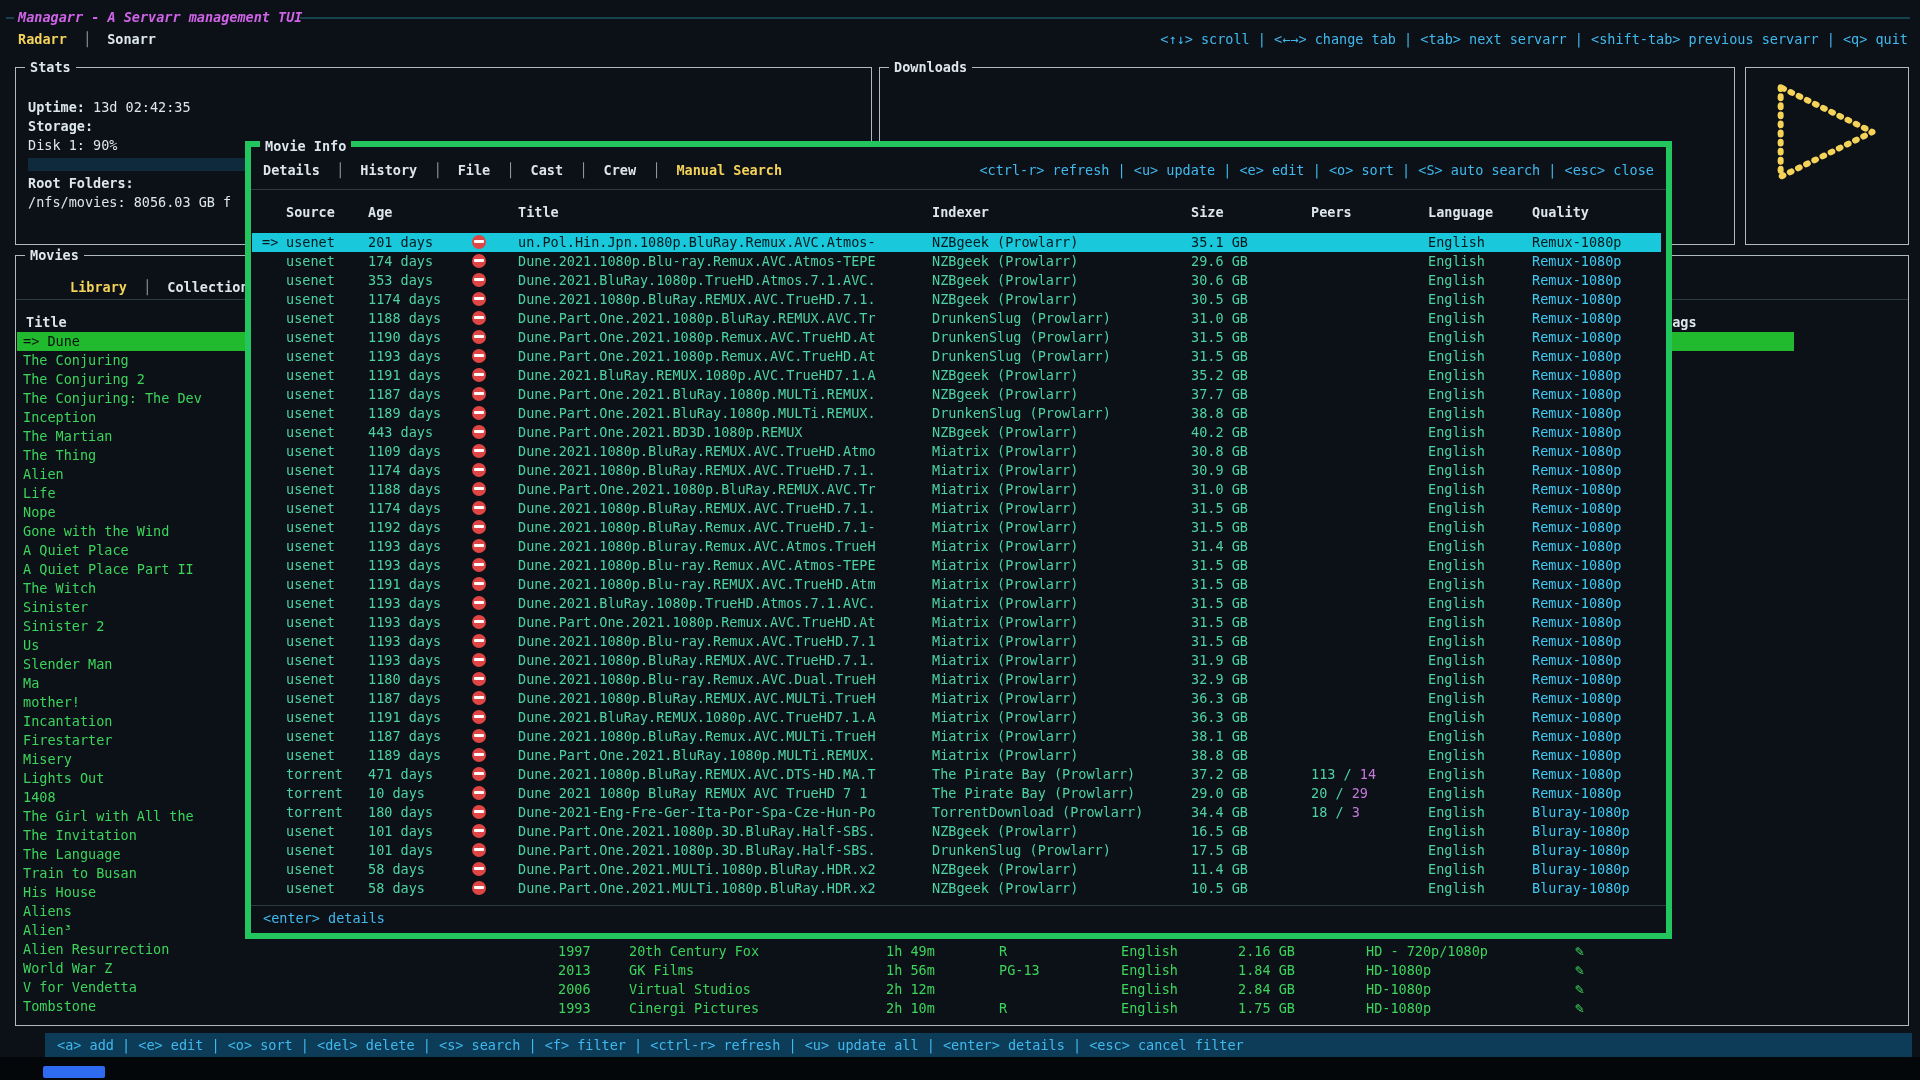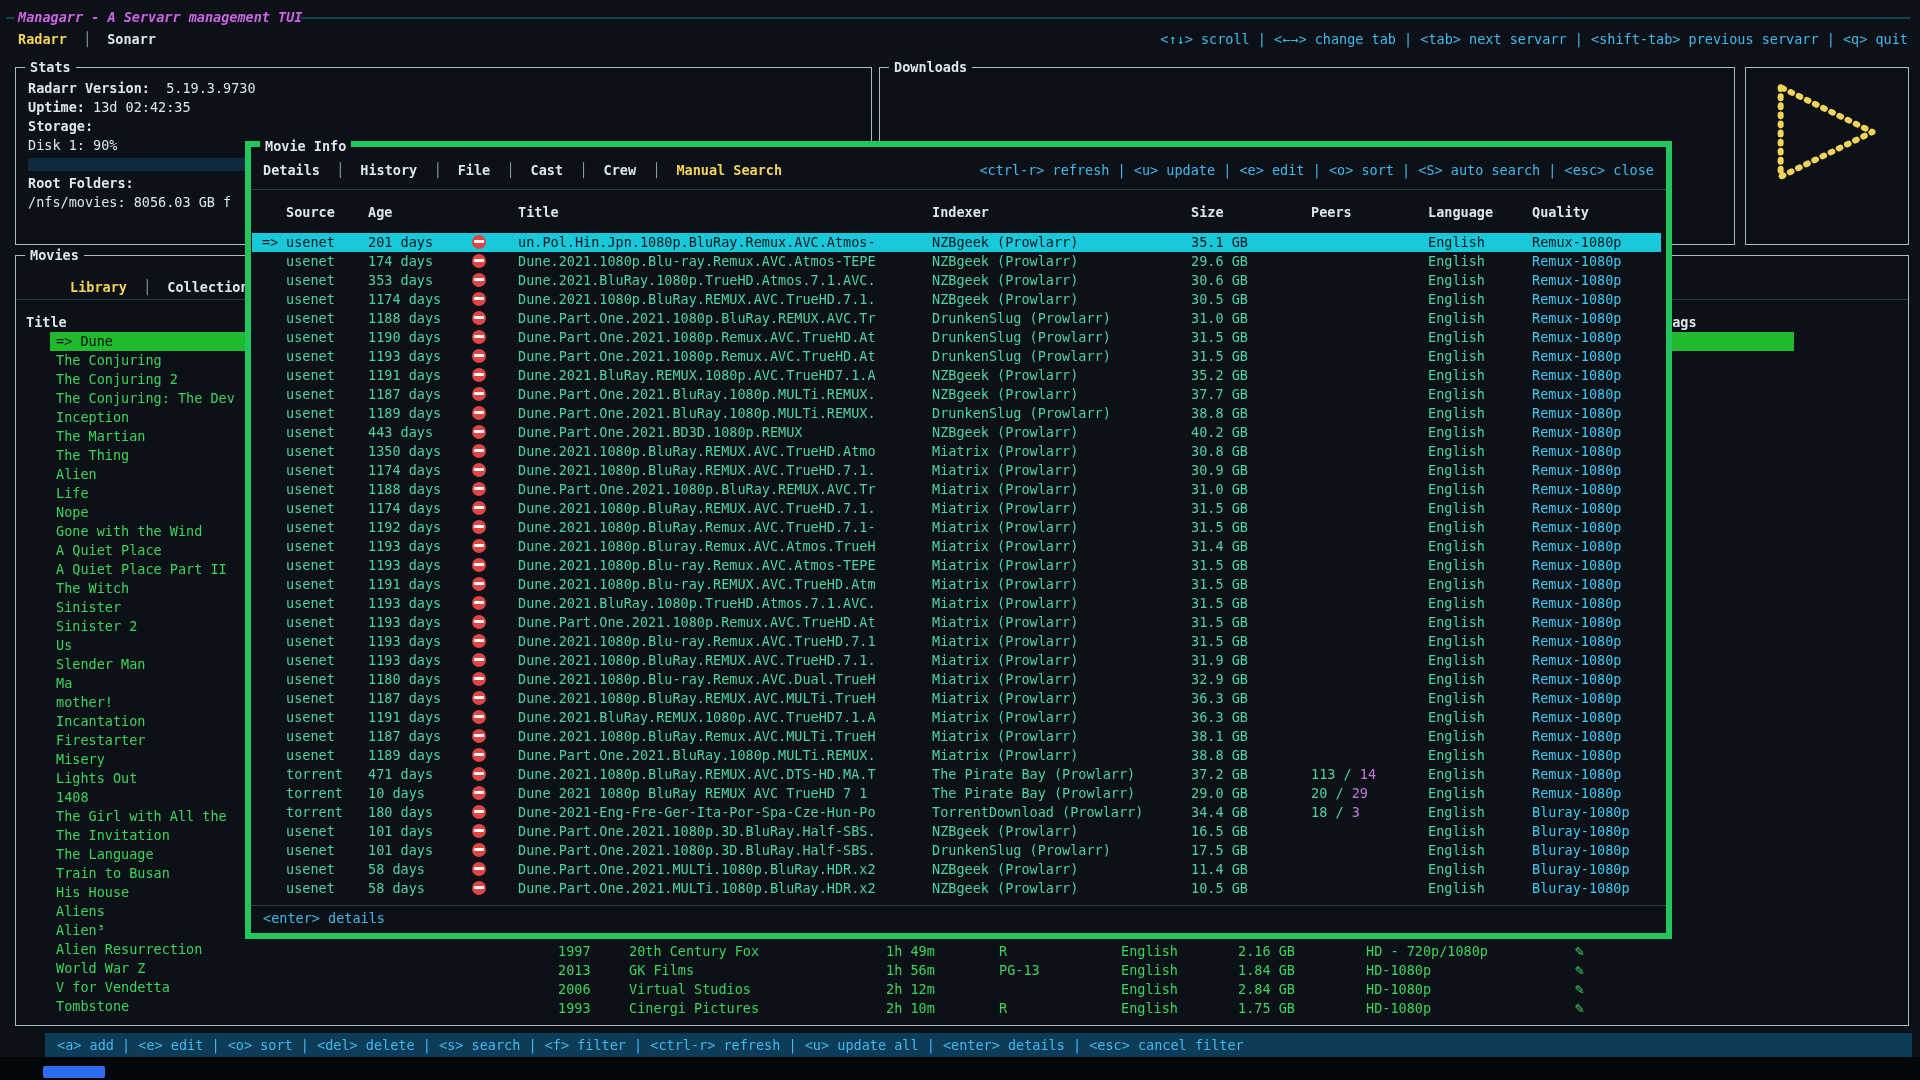--- a/index.html
+++ b/index.html
@@ -30,21 +30,21 @@
   .downloads{left:879px;top:67px;width:854px;height:176px;}
   .logo-panel{left:1745px;top:67px;width:162px;height:176px;}
   .logo-panel svg{position:absolute;left:22px;top:12px;}
   
   .movies{left:15px;top:255px;width:1892px;height:769px;}
   .movies-tabs{position:absolute;left:10px;top:22px;white-space:nowrap;margin-left:44px;}
   .movies-tabs-rule{position:absolute;left:0;right:0;top:43px;height:1px;background:#2c3a44;}
   .col-title{position:absolute;left:10px;top:57px;font-weight:bold;}
   .col-tags{position:absolute;left:1648px;top:57px;font-weight:bold;}
   .movie-list{position:absolute;left:1px;top:76px;width:228px;}
-  .mitem{height:19px;padding-left:6px;color:var(--listGreen,#3dd45c);white-space:nowrap;overflow:hidden;cursor:default;margin-left:33px;}
+  .mitem{height:19px;padding-left:6px;color:var(--listGreen,#3dd45c);white-space:nowrap;overflow:hidden;cursor:default;}
   .mitem.selected{background:var(--selGreenBg,#21ba2f);color:#04140a;}
   .tags-bar{position:absolute;left:1648px;top:76px;width:130px;height:19px;background:var(--selGreenBg,#21ba2f);}
   .movie-rows{position:absolute;left:542px;top:686px;width:1090px;}
   .mrow{display:grid;grid-template-columns:71px 257px 113px 122px 117px 128px 209px 40px;height:19px;color:var(--listGreen,#3dd45c);white-space:nowrap;cursor:default;}
   .mrow span{overflow:hidden;}
   .mc-flag{color:var(--listGreen,#3dd45c);font-size:15px;}
   
   .modal{position:absolute;left:245px;top:141px;width:1415px;height:786px;border:6px solid #22c55e;background:var(--bg,#0b1117);z-index:5;}
   .modal-tabs{position:absolute;left:12px;top:14px;white-space:nowrap;}
   .modal-help{position:absolute;right:12px;top:14px;color:var(--helpCyan,#41b9ee);white-space:nowrap;}
@@ -83,23 +83,20 @@
 
   <div class="tabbar">
     <span class="tab active">Radarr</span>
     <span class="sep">│</span>
     <span class="tab">Sonarr</span>
     <span class="top-help">&lt;↑↓&gt; scroll | &lt;←→&gt; change tab | &lt;tab&gt; next servarr | &lt;shift-tab&gt; previous servarr | &lt;q&gt; quit</span>
   </div>
 
   <div class="panel stats">
     <span class="panel-title">Stats</span>
-    <div class="line" style="top:11px">
-      <span class="bold">Radarr Version:</span>&nbsp;&nbsp;<span>5.19.3.9730</span>
-    </div>
     <div class="line" style="top:30px">
       <span class="bold">Uptime:</span>&nbsp;<span>13d 02:42:35</span>
     </div>
     <div class="line bold" style="top:49px">Storage:</div>
     <div class="line" style="top:68px">Disk 1: 90%</div>
     <div class="gauge">
       <div class="gauge-fill" style="width: 90%;"></div>
     </div>
     <div class="line bold" style="top:106px">Root Folders:</div>
     <div class="line" style="top:125px">/nfs/movies: 8056.03 GB f</div>
@@ -418,21 +415,21 @@
     <span class="c-idx">NZBgeek (Prowlarr)</span>
     <span class="c-size">40.2 GB</span>
     <span class="c-peers"><span class="seed"></span><span></span><span class="leech"></span></span>
     <span class="c-lang">English</span>
     <span class="c-qual">Remux-1080p</span>
   </div>
 
   <div class="rrow">
     <span class="c-pre"></span>
     <span class="c-src">usenet</span>
-    <span class="c-age">1350 days</span>
+    <span class="c-age">1109 days</span>
     <span class="c-rej"><i class="noicon"></i></span>
     <span class="c-title">Dune.2021.1080p.BluRay.REMUX.AVC.TrueHD.Atmo</span>
     <span class="c-idx">Miatrix (Prowlarr)</span>
     <span class="c-size">30.8 GB</span>
     <span class="c-peers"><span class="seed"></span><span></span><span class="leech"></span></span>
     <span class="c-lang">English</span>
     <span class="c-qual">Remux-1080p</span>
   </div>
 
   <div class="rrow">

